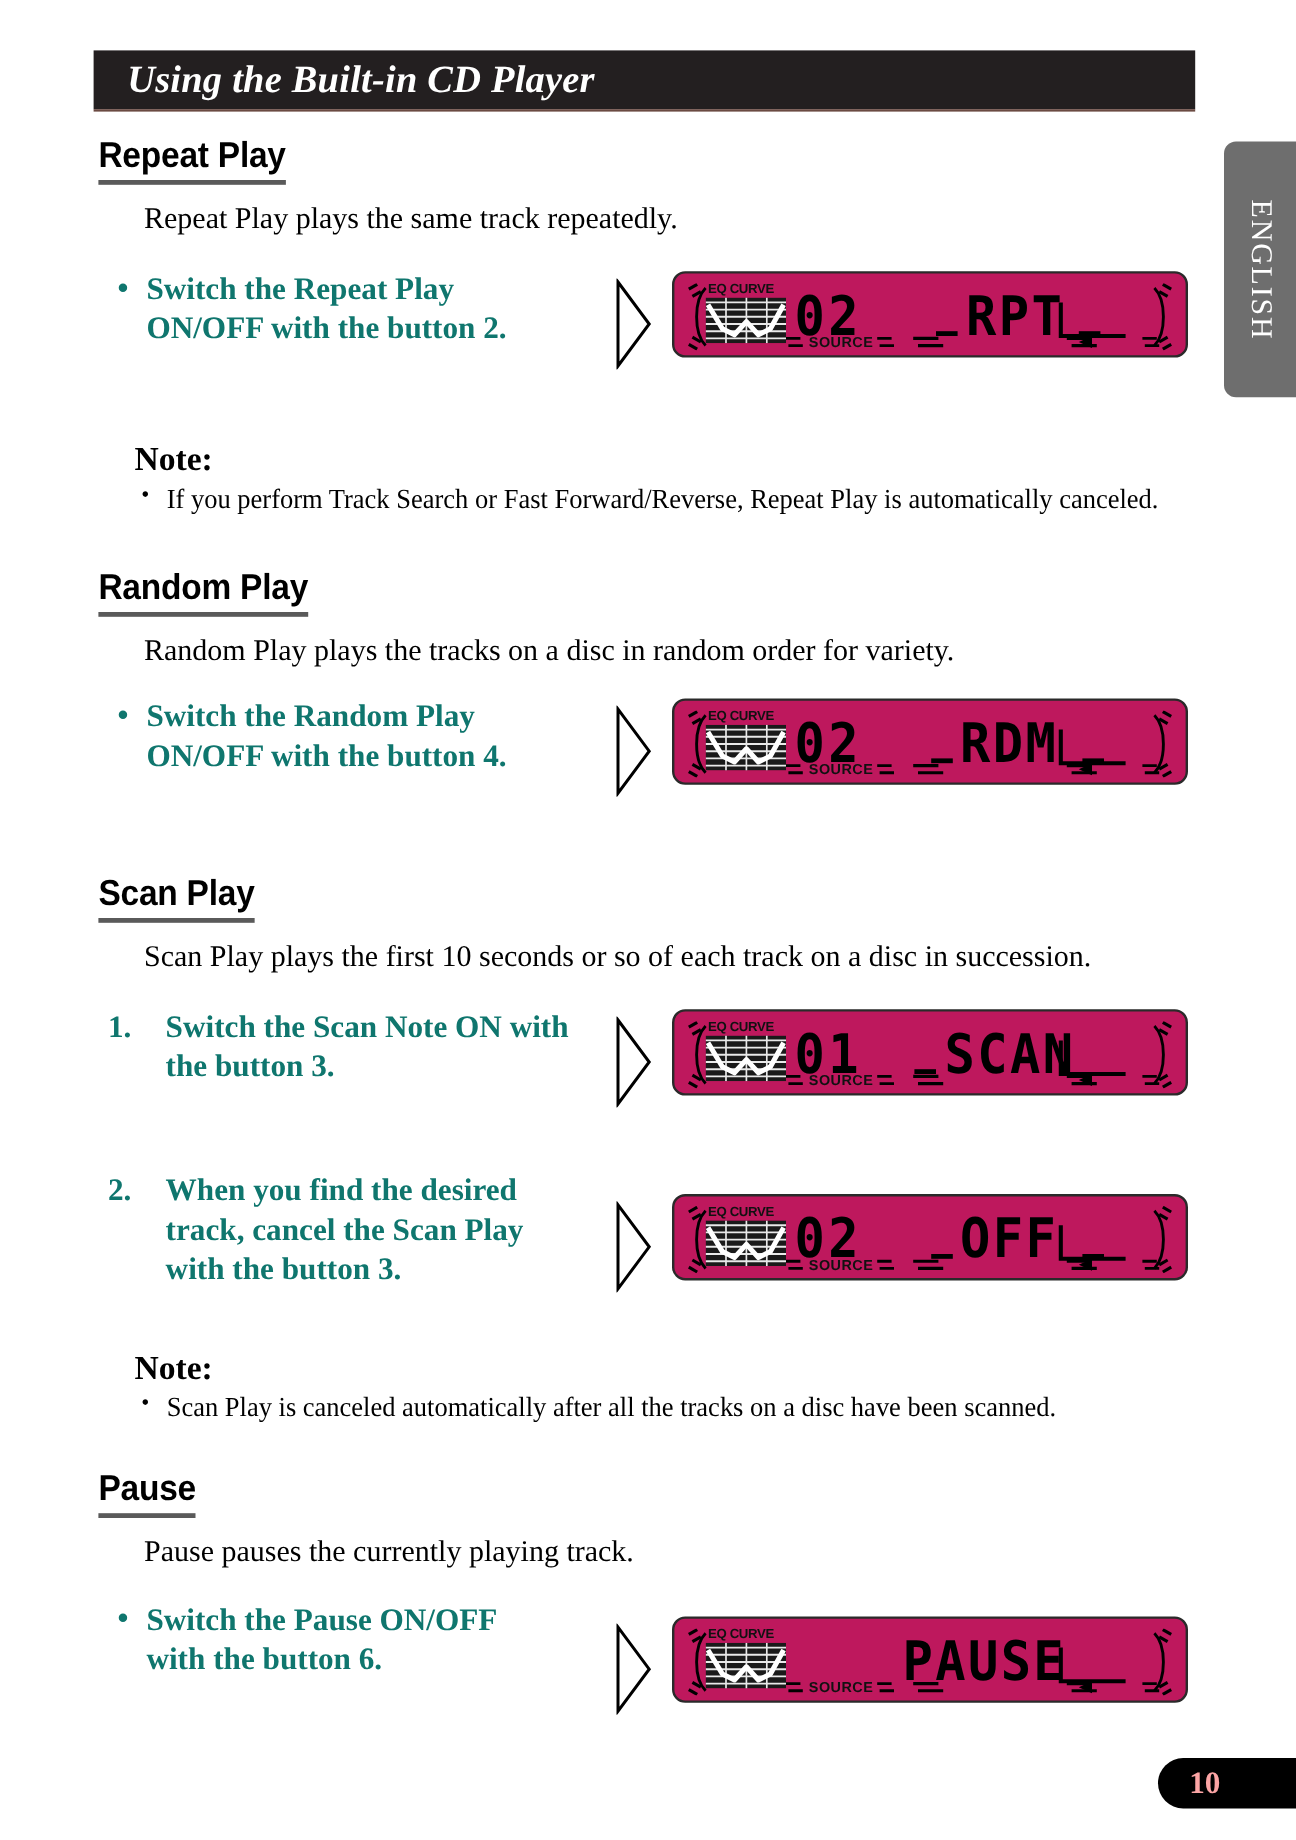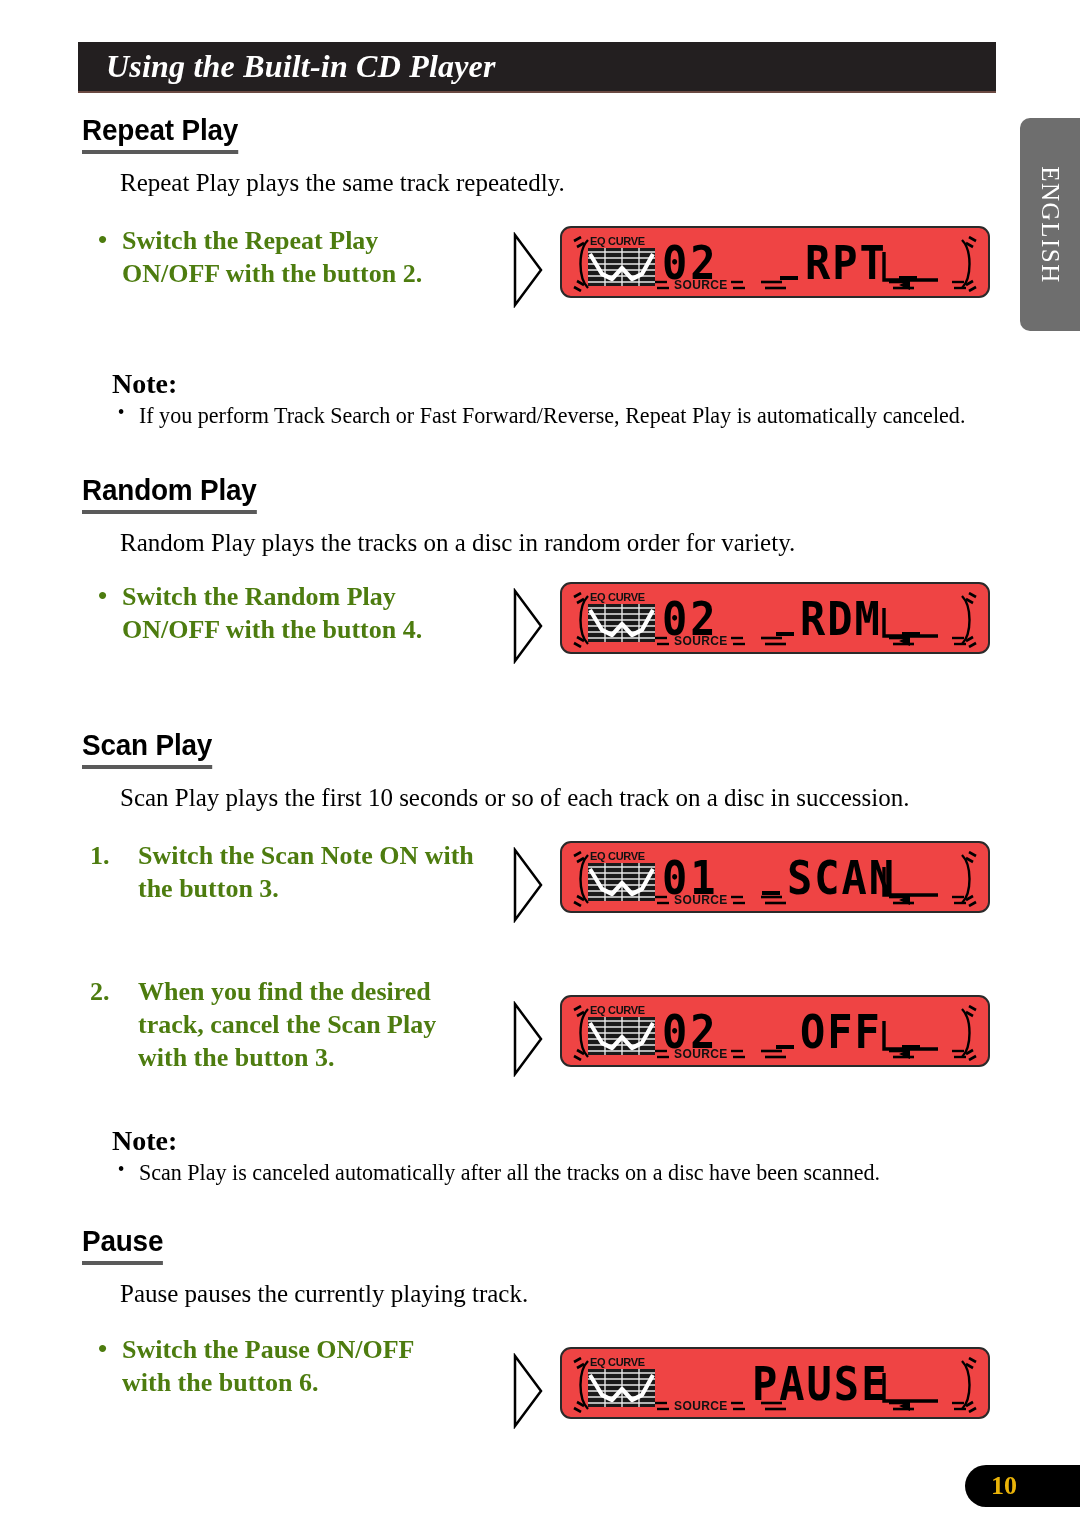--- a/index.html
+++ b/index.html
@@ -113,21 +113,21 @@
   }
   .instr-text {
     position: absolute;
     left: 78px;
     top: 0;
     width: 420px;
     font-family: "Liberation Serif", serif;
     font-weight: bold;
     font-size: 26px;
     line-height: 1.28;
-    color: #4d7c0f;
+    color: #0f766e;
   }
   .instr-text .bullet-line {
     display: block;
     position: relative;
     padding-left: 32px;
   }
   .instr-text .bullet-line::before {
     content: "\2022";
     position: absolute;
     left: 8px;
@@ -191,21 +191,21 @@
     position: absolute;
     left: 0;
     top: 6px;
   }
   .lcd {
     position: absolute;
     left: 48px;
     top: 0;
     width: 430px;
     height: 72px;
-    background: #ef4444;
+    background: #be185d;
     border: 2px solid #2a2a2a;
     border-radius: 11px;
     box-sizing: border-box;
   }
   .lcd-inner { position: absolute; inset: 0; }
 
   .eqcurve-label {
     position: absolute;
     left: 28px;
     top: 7px;
@@ -273,21 +273,21 @@
     width: 115px;
     height: 42px;
     background: #000000;
     border-radius: 21px 0 0 21px;
   }
   .page-num span {
     position: absolute;
     left: 26px;
     top: 50%;
     transform: translateY(-50%);
-    color: #eab308;
+    color: #fca5a5;
     font-family: "Liberation Serif", serif;
     font-weight: bold;
     font-size: 26px;
   }
 </style>
 </head>
 <body>
 
 <div class="page-header">
   <div class="title">Using the Built-in CD Player</div>

